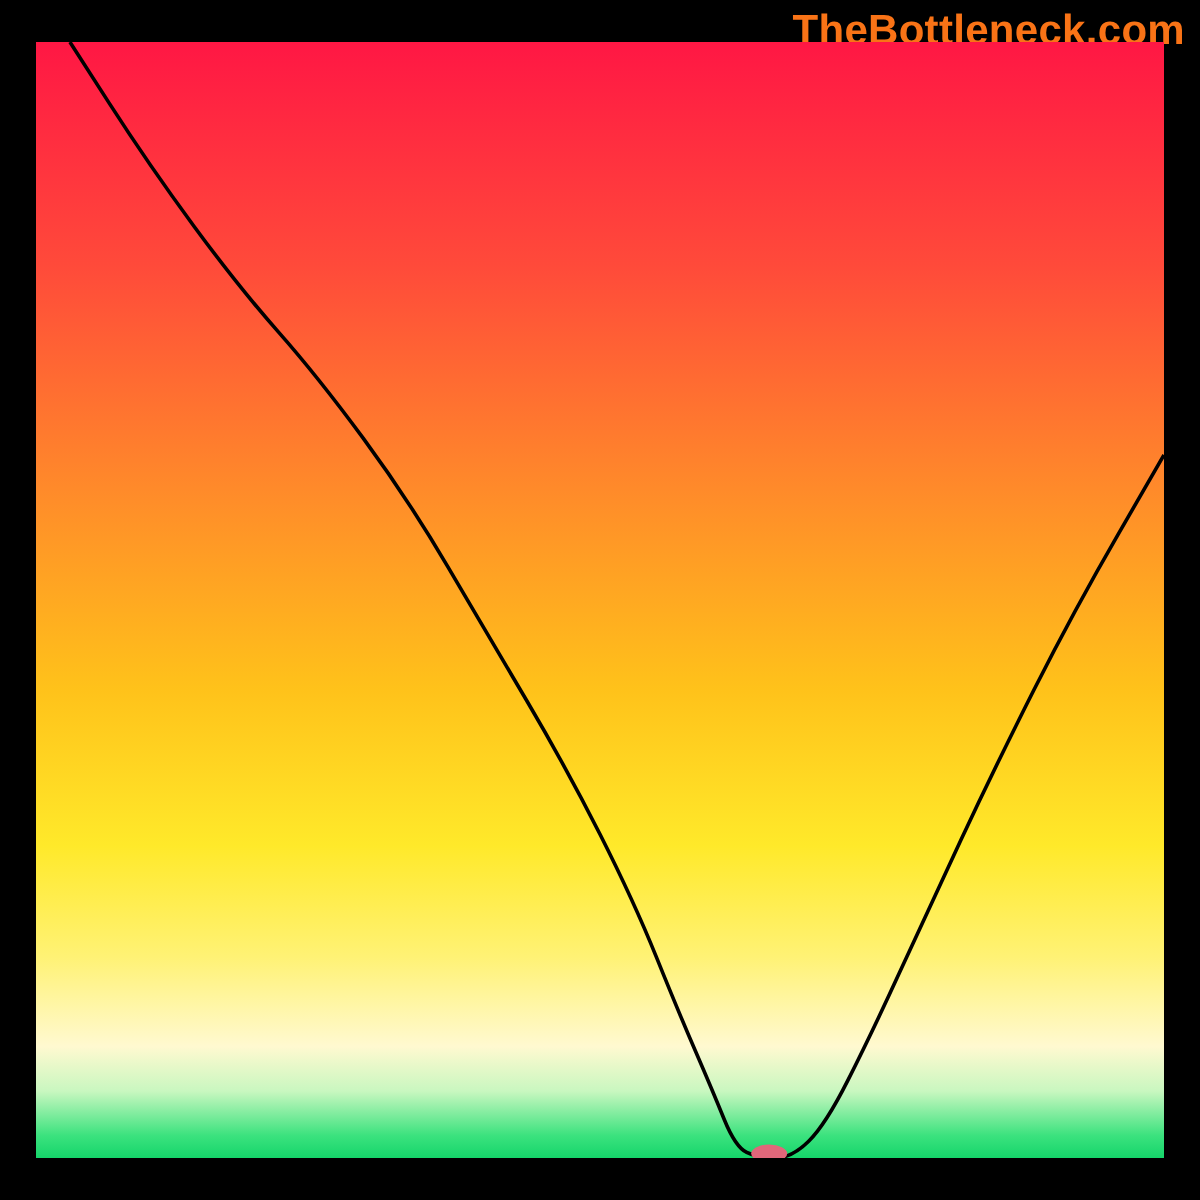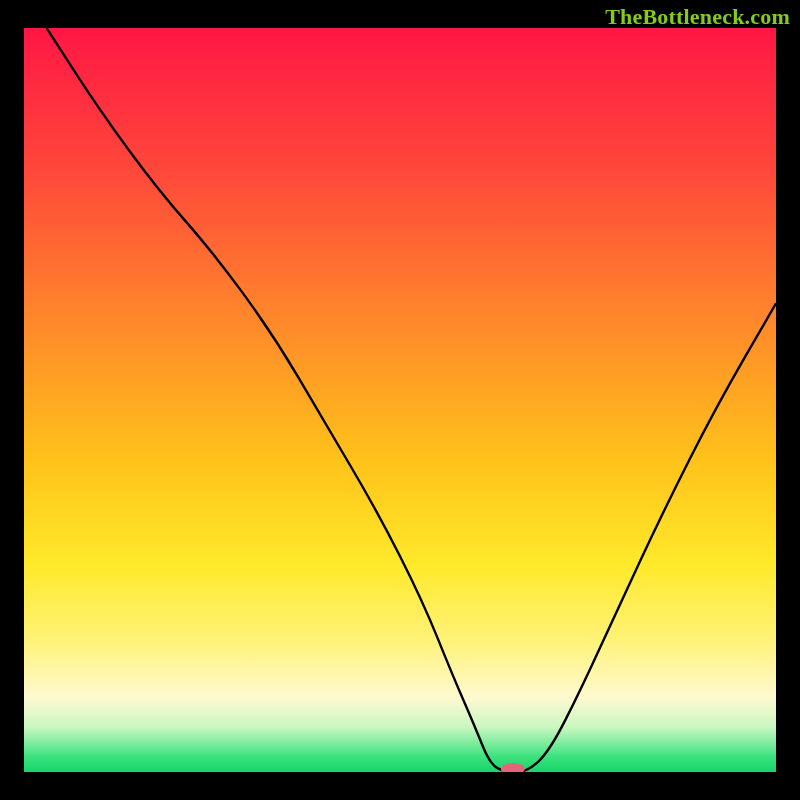--- a/index.html
+++ b/index.html
@@ -13,24 +13,24 @@
   .frame {
     position: relative;
     width: 800px;
     height: 800px;
     background: #000;
   }
   .watermark {
     position: absolute;
     top: 4px;
     right: 10px;
-    font-family: Liberation Serif, serif;
-    font-size: 22px;
+    font-family: Liberation Sans, sans-serif;
+    font-size: 28px;
     font-weight: 600;
-    color: #84cc16;
+    color: #f97316;
     letter-spacing: 0.2px;
   }
   svg.plot {
     position: absolute;
     left: 24px;
     top: 28px;
     width: 752px;
     height: 744px;
     display: block;
   }

